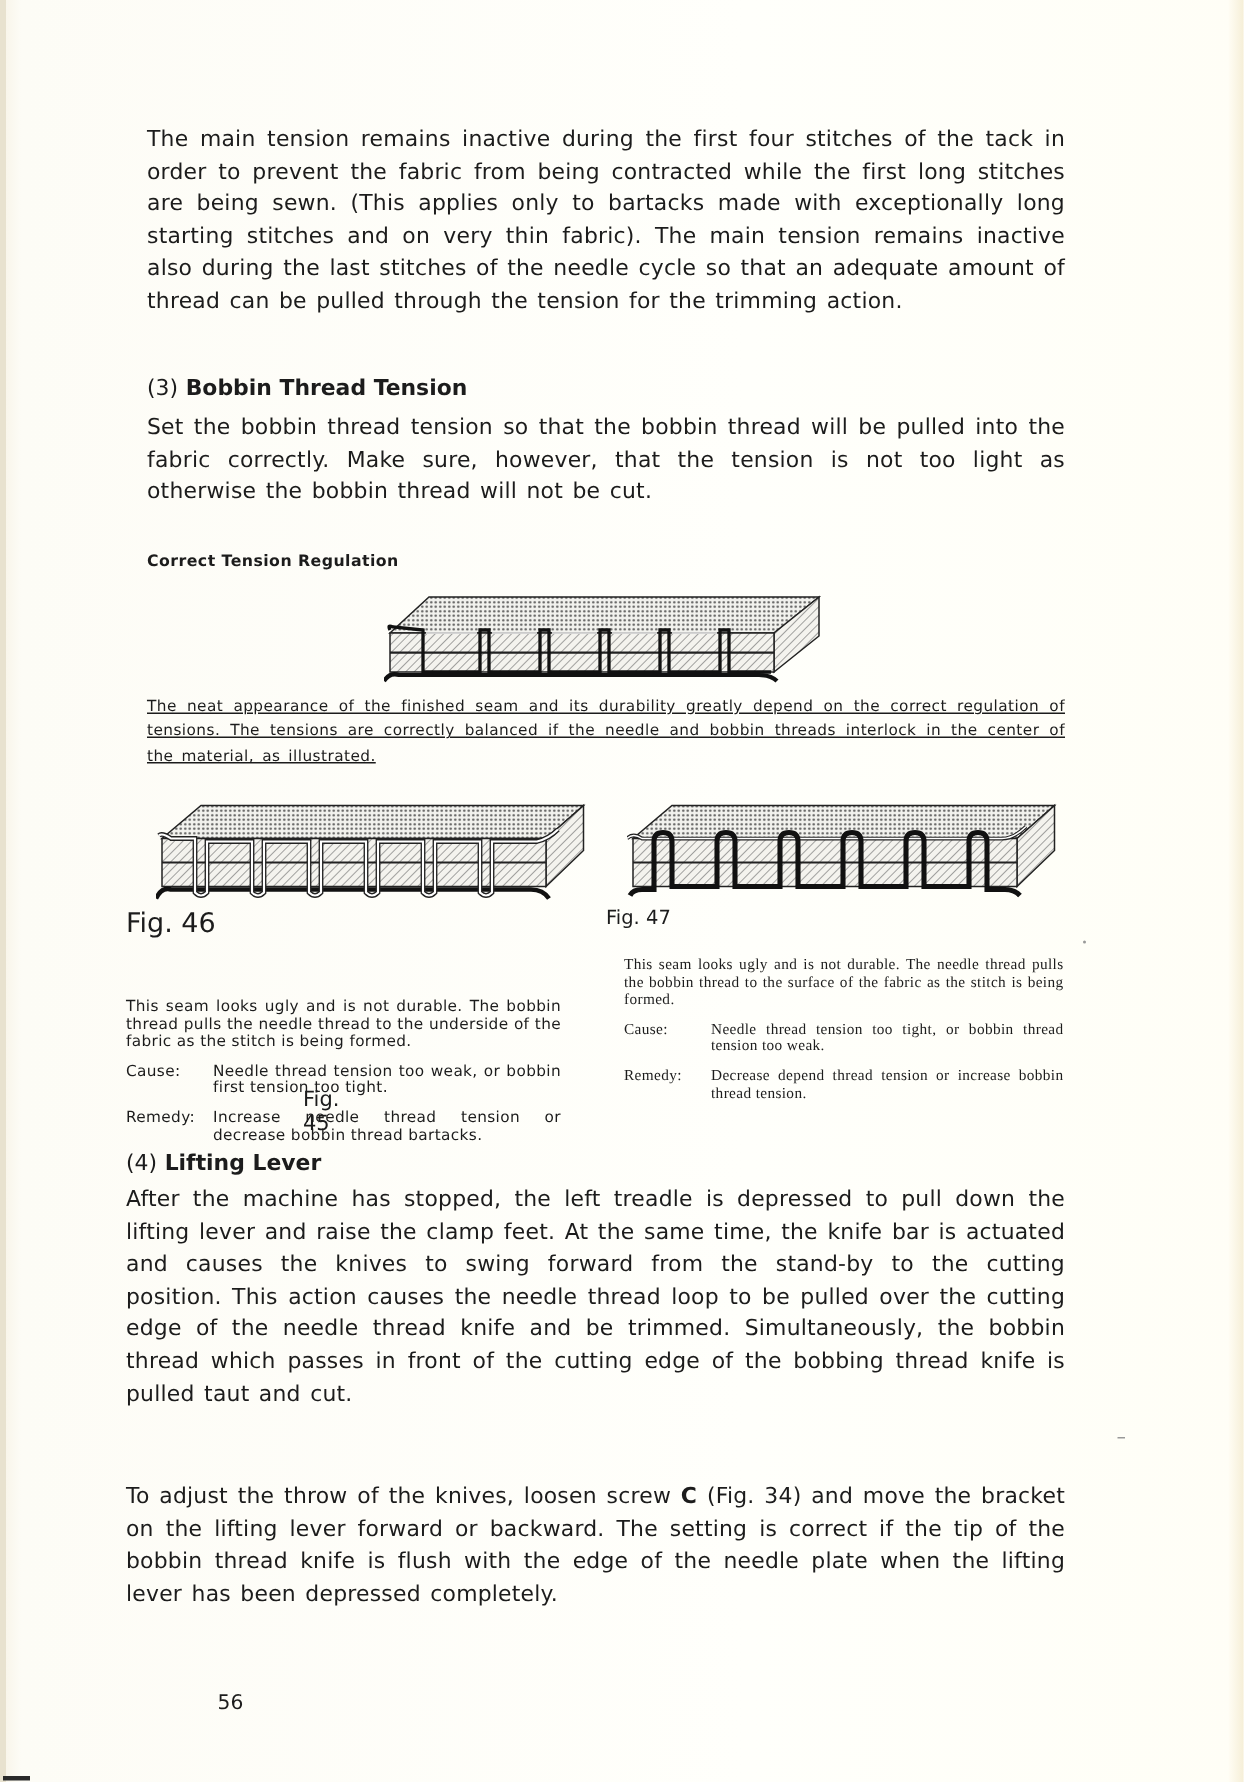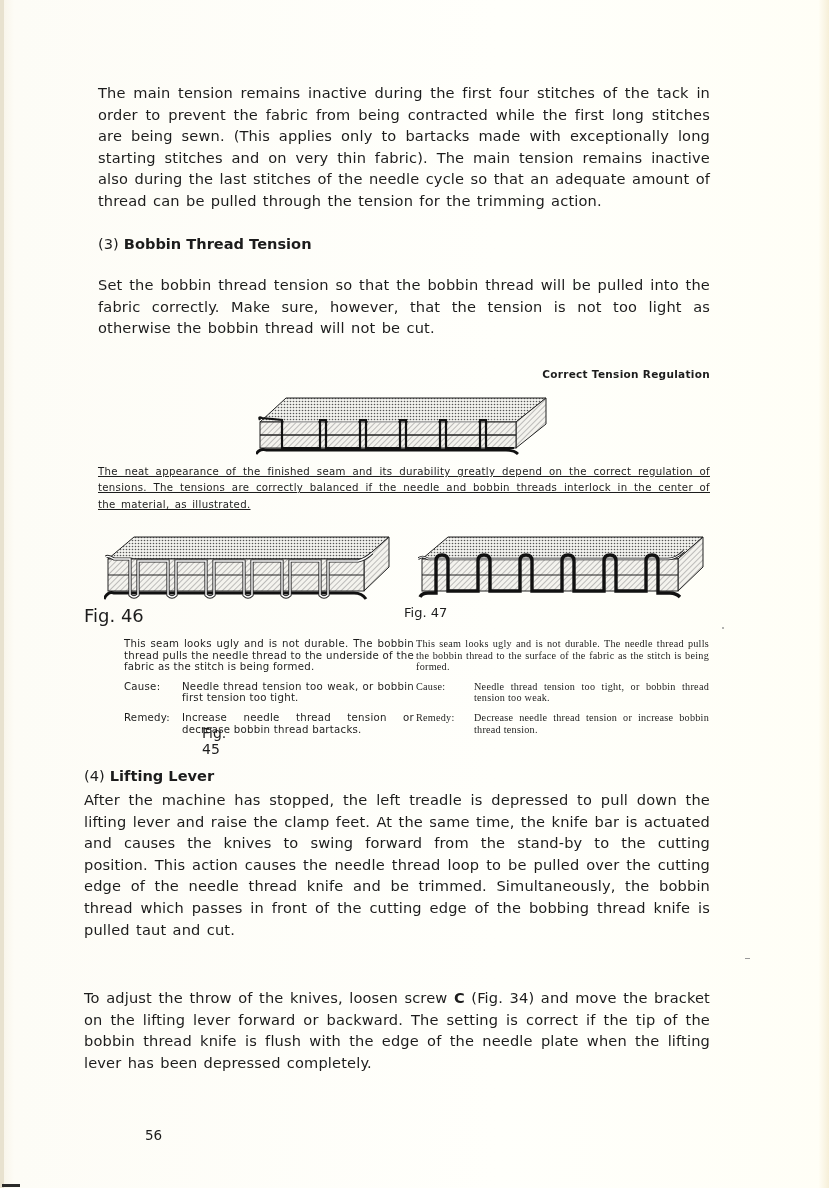--- a/index.html
+++ b/index.html
@@ -13,33 +13,33 @@
   .page-edge-left { position:absolute; left:0; top:0; width:4px; height:1188px; background:#e8e2cf; }
   .page-edge-right { position:absolute; right:0; top:0; width:10px; height:1188px; background: linear-gradient(90deg, #fffdf4, #f6efd8); }
   .content { position:absolute; left:98px; top:82px; width:612px; }
   .para {
     font-size: 14.6px; line-height: 21.6px; text-align: justify; margin: 0;
     letter-spacing: 0.15px; word-spacing: 1.5px;
   }
   .heading { font-weight: bold; font-size: 14.6px; margin: 0; line-height: 20px; }
   .heading .num { font-weight: normal; }
   #p1 { position:absolute; left:0; top:0; }
-  #h3 { position:absolute; left:0; top:152px; }
+  #h3 { position:absolute; left:0; top:167px; }
   #p2 { position:absolute; left:0; top:192px; }
-  #fig-title { position:absolute; left:0; width:612px; top:286px; text-align:right; font-size:10.5px; font-weight:bold; letter-spacing:0.3px; }
+  #fig-title { position:absolute; left:0; width:612px; top:286px; text-align:left; font-size:10.5px; font-weight:bold; letter-spacing:0.3px; }
   #fig45 { position:absolute; left:0; top:312px; }
   #fig45-label { position:absolute; left:104px; top:331px; font-size:14px; }
   #fig45-svg { position:absolute; left:158px; top:0; }
   #caption45 { position:absolute; left:0; top:382px; width:612px; font-size:10.2px; line-height:16.4px; text-align:justify; letter-spacing:0.3px; word-spacing:1.8px; margin:0;text-decoration:underline; }
   #fig46-svg { position:absolute; left:6px; top:451px; }
   #fig47-svg { position:absolute; left:320px; top:451px; }
   #fig46-label { position:absolute; left:-14px; top:523px; font-size:18px; }
   #fig47-label { position:absolute; left:306px; top:523px; font-size:13px; }
   .col { position:absolute; width:290px; font-size:10.2px; line-height:11.6px; letter-spacing:0.25px; }
-  #col46 { left:-14px; top:556px;margin-left:40px; }
+  #col46 { left:-14px; top:584px; }
   #col47 { left:318px; top:556px; width:293px;font-family:Liberation Serif, serif; }
   .col p { margin:0; text-align:justify; }
   .cr { display:flex; margin-top:8px; }
   .cr .lbl { width:58px; flex:none; }
   .cr .txt { flex:1; text-align:justify; }
   #h4 { position:absolute; left:-14px; top:684px; }
   #p3 { position:absolute; left:-14px; top:707px; width:626px; }
   #p4 { position:absolute; left:-14px; top:877px; width:626px;margin-top:28px; }
   #pagenum { position:absolute; left:98px; top:1127px; font-size:13.5px;margin-left:47px; }
   .corner-mark { position:absolute; left:2px; top:1184px; width:18px; height:3px; background:#2a2a2a; }
@@ -139,21 +139,21 @@
   </div>
 
   <div id="col47" class="col">
     <p>This seam looks ugly and is not durable. The needle thread pulls the bobbin thread to the surface of the fabric as the stitch is being formed.</p>
     <div class="cr">
       <span class="lbl">Cause:</span>
       <span class="txt">Needle thread tension too tight, or bobbin thread tension too weak.</span>
     </div>
     <div class="cr">
       <span class="lbl">Remedy:</span>
-      <span class="txt">Decrease needle thread tension or increase bobbin thread tension.</span>
+      <span class="txt">Decrease depend thread tension or increase bobbin thread tension.</span>
     </div>
   </div>
 
   <h3 id="h4" class="heading">
     <span class="num">(4)</span>
     <span>Lifting Lever</span>
   </h3>
 
   <p id="p3" class="para">After the machine has stopped, the left treadle is depressed to pull down the lifting lever and raise the clamp feet. At the same time, the knife bar is actuated and causes the knives to swing forward from the stand-by to the cutting position. This action causes the needle thread loop to be pulled over the cutting edge of the needle thread knife and be trimmed. Simultaneously, the bobbin thread which passes in front of the cutting edge of the bobbing thread knife is pulled taut and cut.</p>
 

